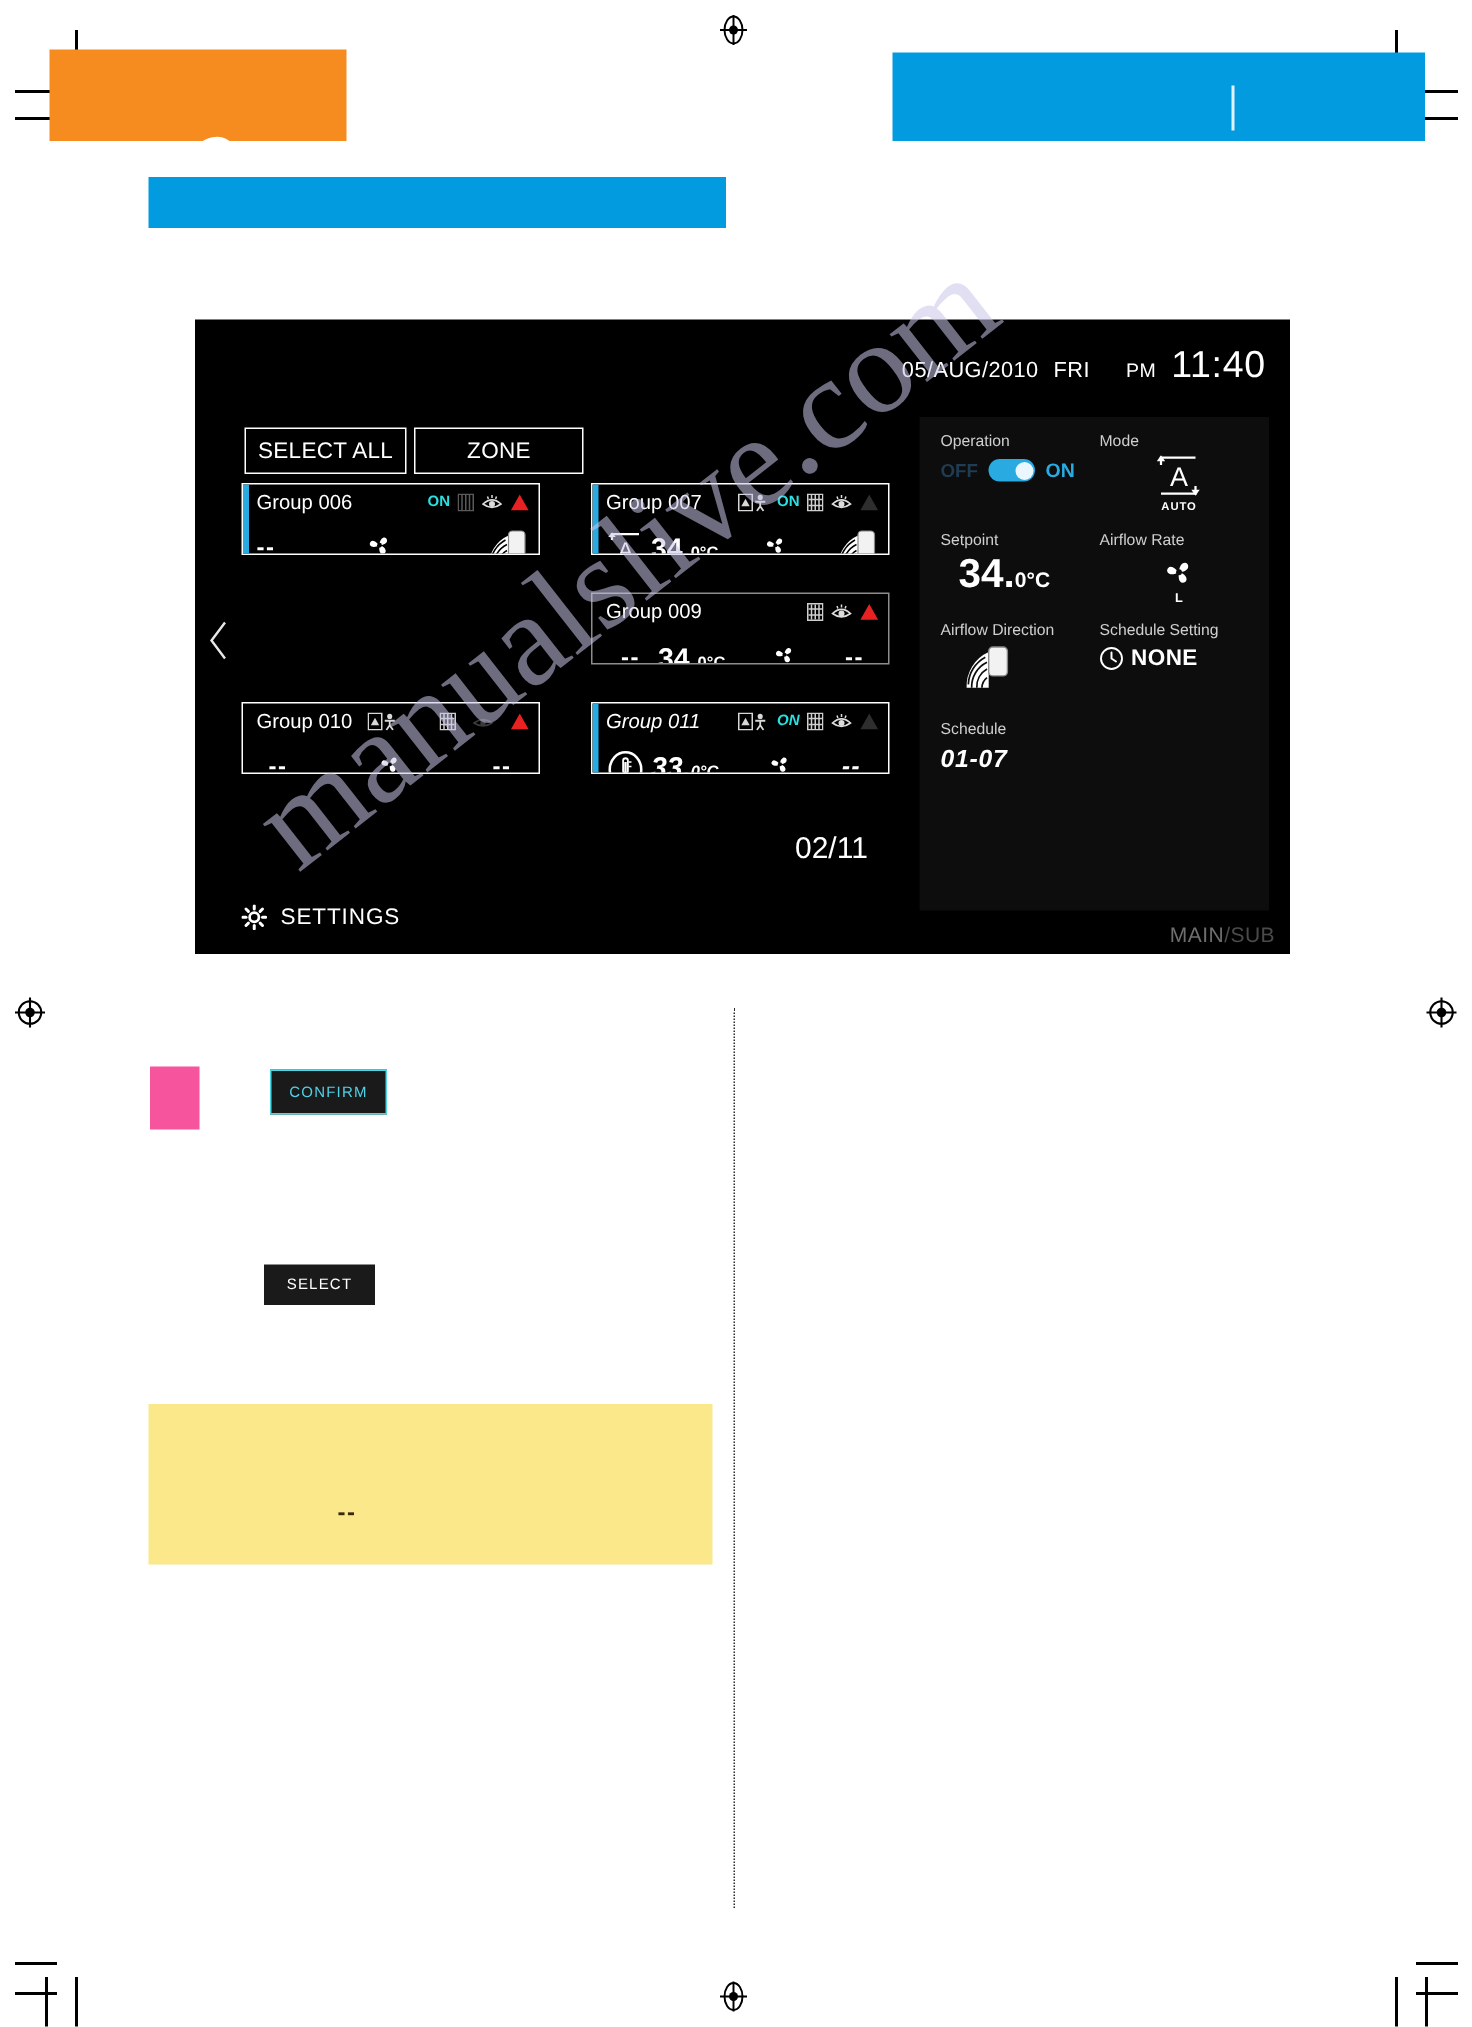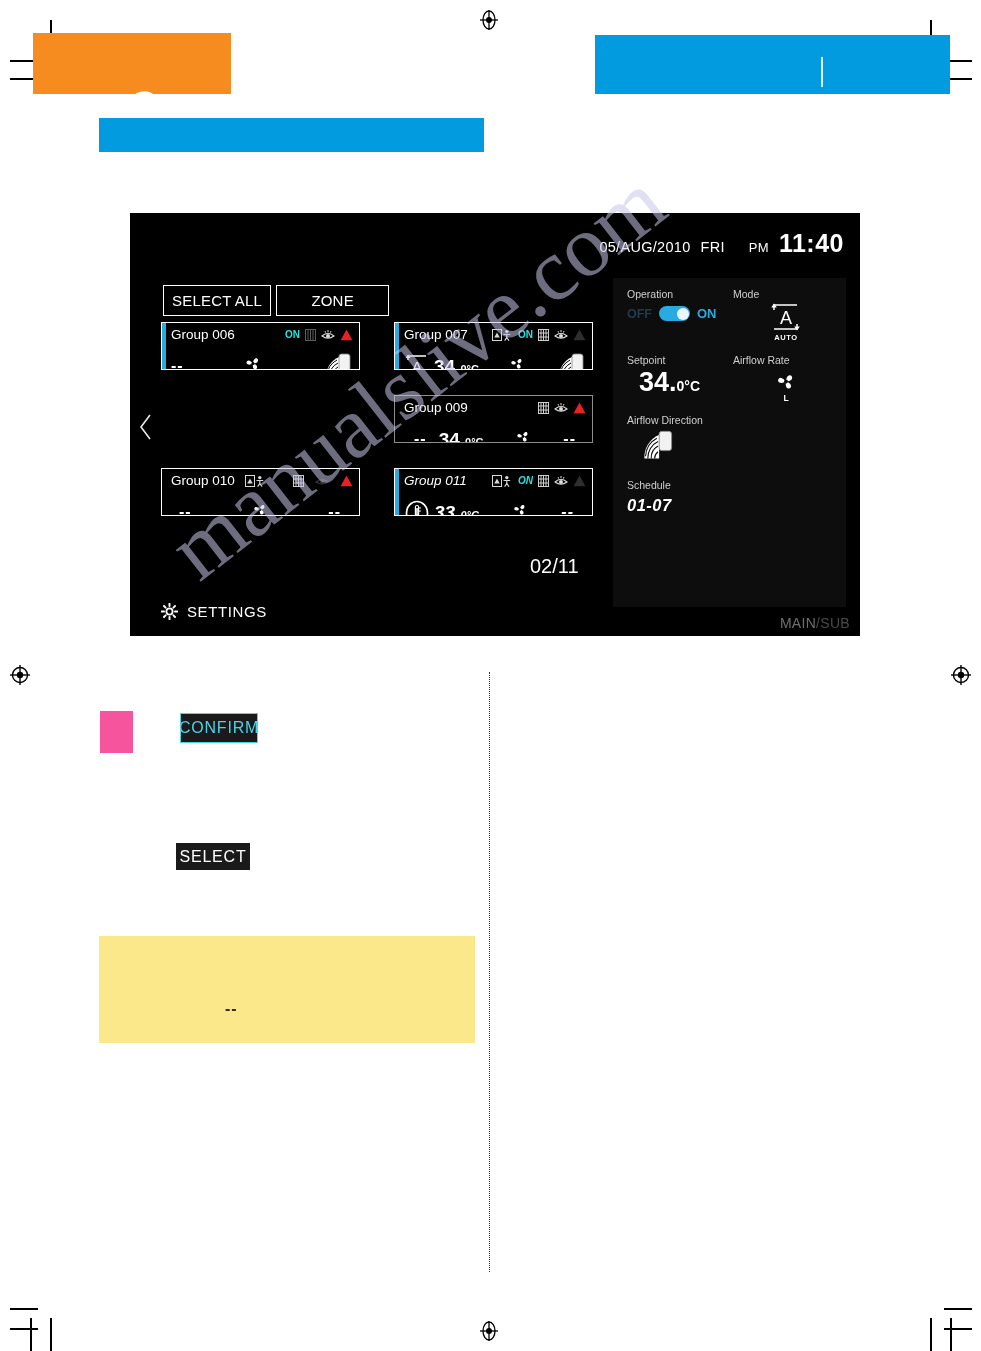--- a/index.html
+++ b/index.html
@@ -23,21 +23,21 @@
     position:absolute;left:130px;top:213px;width:730px;height:423px;
     background:#000;overflow:hidden;
   }
   .scr-datetime{
     position:absolute;right:16px;top:16px;color:#fff;
     font-size:14.5px;letter-spacing:.3px;white-space:nowrap;
     display:flex;align-items:baseline;gap:10px;
   }
   .scr-datetime .dt-date{font-size:14.5px;}
   .scr-datetime .dt-ampm{font-size:13px;margin-left:14px;}
-  .scr-datetime .dt-time{font-size:25px;font-weight:bold;letter-spacing:.5px;text-align:right;}
+  .scr-datetime .dt-time{font-size:25px;font-weight:normal;letter-spacing:.5px;text-align:right;}
 
   
   .topbtns{position:absolute;left:33px;top:72px;display:flex;gap:5px;}
   .topbtn{
     border:1.6px solid #ffffff;color:#fff;background:#000;
     font-size:15px;height:29px;display:flex;align-items:center;
     justify-content:center;padding:0 8px;letter-spacing:.2px;
   }
   .topbtn.zone{min-width:95px;}
 
@@ -118,21 +118,21 @@
   .mainsub{position:absolute;right:10px;top:402px;font-size:14px;letter-spacing:.3px;}
   .mainsub .a{color:#6e6e6e;}
   .mainsub .b{color:#4a4a4a;}
 
   
   .pink-swatch{
     position:absolute;left:100px;top:711px;width:33px;height:42px;background:#F6559E;
   }
   .chip{
     position:absolute;display:flex;align-items:center;justify-content:center;
-    background:#1a1a1a;font-size:16px;letter-spacing:.8px;box-sizing:border-box;
+    background:#1a1a1a;font-size:10px;letter-spacing:.8px;box-sizing:border-box;
   }
   .chip.confirm{left:180px;top:713px;width:78px;height:30px;border:1.5px solid #49D7E4;color:#4FD2E8;}
   .chip.reset{left:176px;top:843px;width:74px;height:27px;border:none;color:#ffffff;}
 
   .note-box{
     position:absolute;left:99px;top:936px;width:376px;height:107px;background:#FAE88A;
   }
   .note-dash{
     position:absolute;left:225px;top:1000px;color:#3a2a08;font-size:16px;font-weight:bold;letter-spacing:1px;
   }
@@ -630,20 +630,32 @@
             <svg width="34" height="33" viewBox="0 0 30 29">
               <path d="M3 26 A22 22 0 0 1 16 5 L16 26 Z" fill="#fff"></path>
               <path d="M4 24 A19 19 0 0 1 14 8" fill="none" stroke="#0d0d0d" stroke-width="1"></path>
               <path d="M6 26 A16 16 0 0 1 15 11" fill="none" stroke="#0d0d0d" stroke-width="1"></path>
               <path d="M9 26 A12 12 0 0 1 15 15" fill="none" stroke="#0d0d0d" stroke-width="1"></path>
               <path d="M12 26 A8 8 0 0 1 15 20" fill="none" stroke="#0d0d0d" stroke-width="1"></path>
               <rect x="16" y="2" width="11" height="17" rx="2.5" fill="#f2f2f2" stroke="#888" stroke-width="0.8"></rect>
             </svg>
           </div>
         </div>
+        <div class="cp-col">
+          <div class="cp-label">Schedule Setting</div>
+          <div class="sched">
+            <span class="ic">
+              <svg width="16" height="16" viewBox="0 0 16 16">
+                <circle cx="8" cy="8" r="7" fill="none" stroke="#fff" stroke-width="1.3"></circle>
+                <path d="M8 4 L8 8 L11 10" fill="none" stroke="#fff" stroke-width="1.3" stroke-linecap="round"></path>
+              </svg>
+            </span>
+            <span class="txt">NONE</span>
+          </div>
+        </div>
       </div>
 
       <div class="cp-row" style="margin-top:13px;">
         <div class="cp-col">
           <div class="cp-label">Schedule</div>
           <div class="addr" style="font-style:italic;">01-07</div>
         </div>
       </div>
     </div>
   </div>

